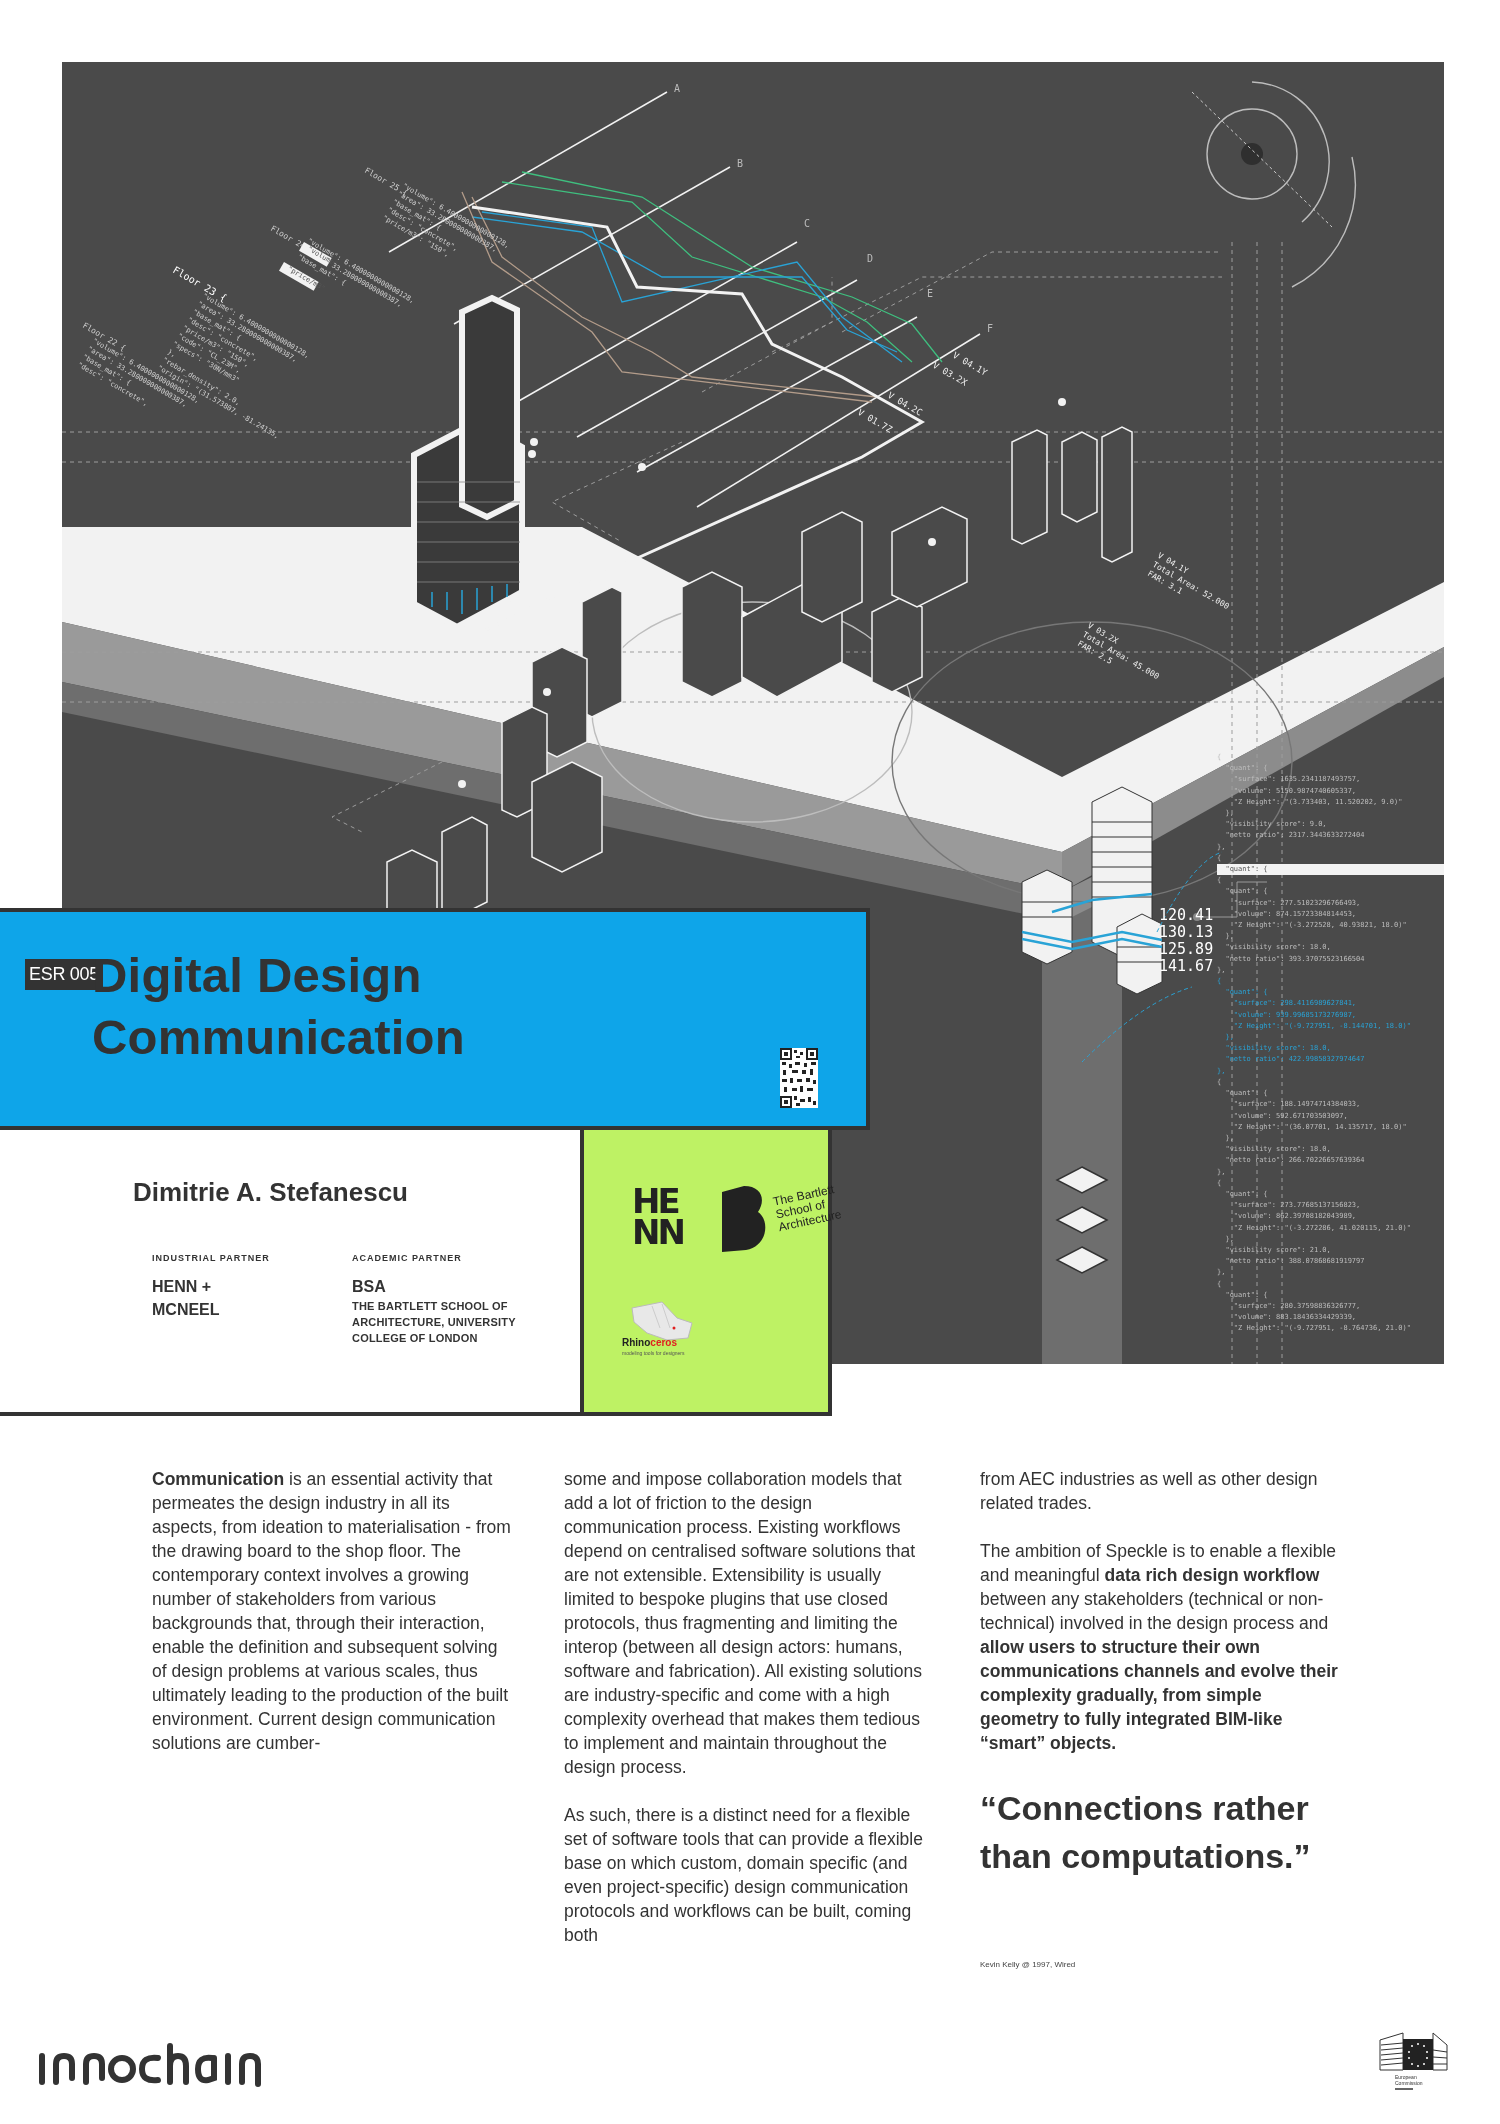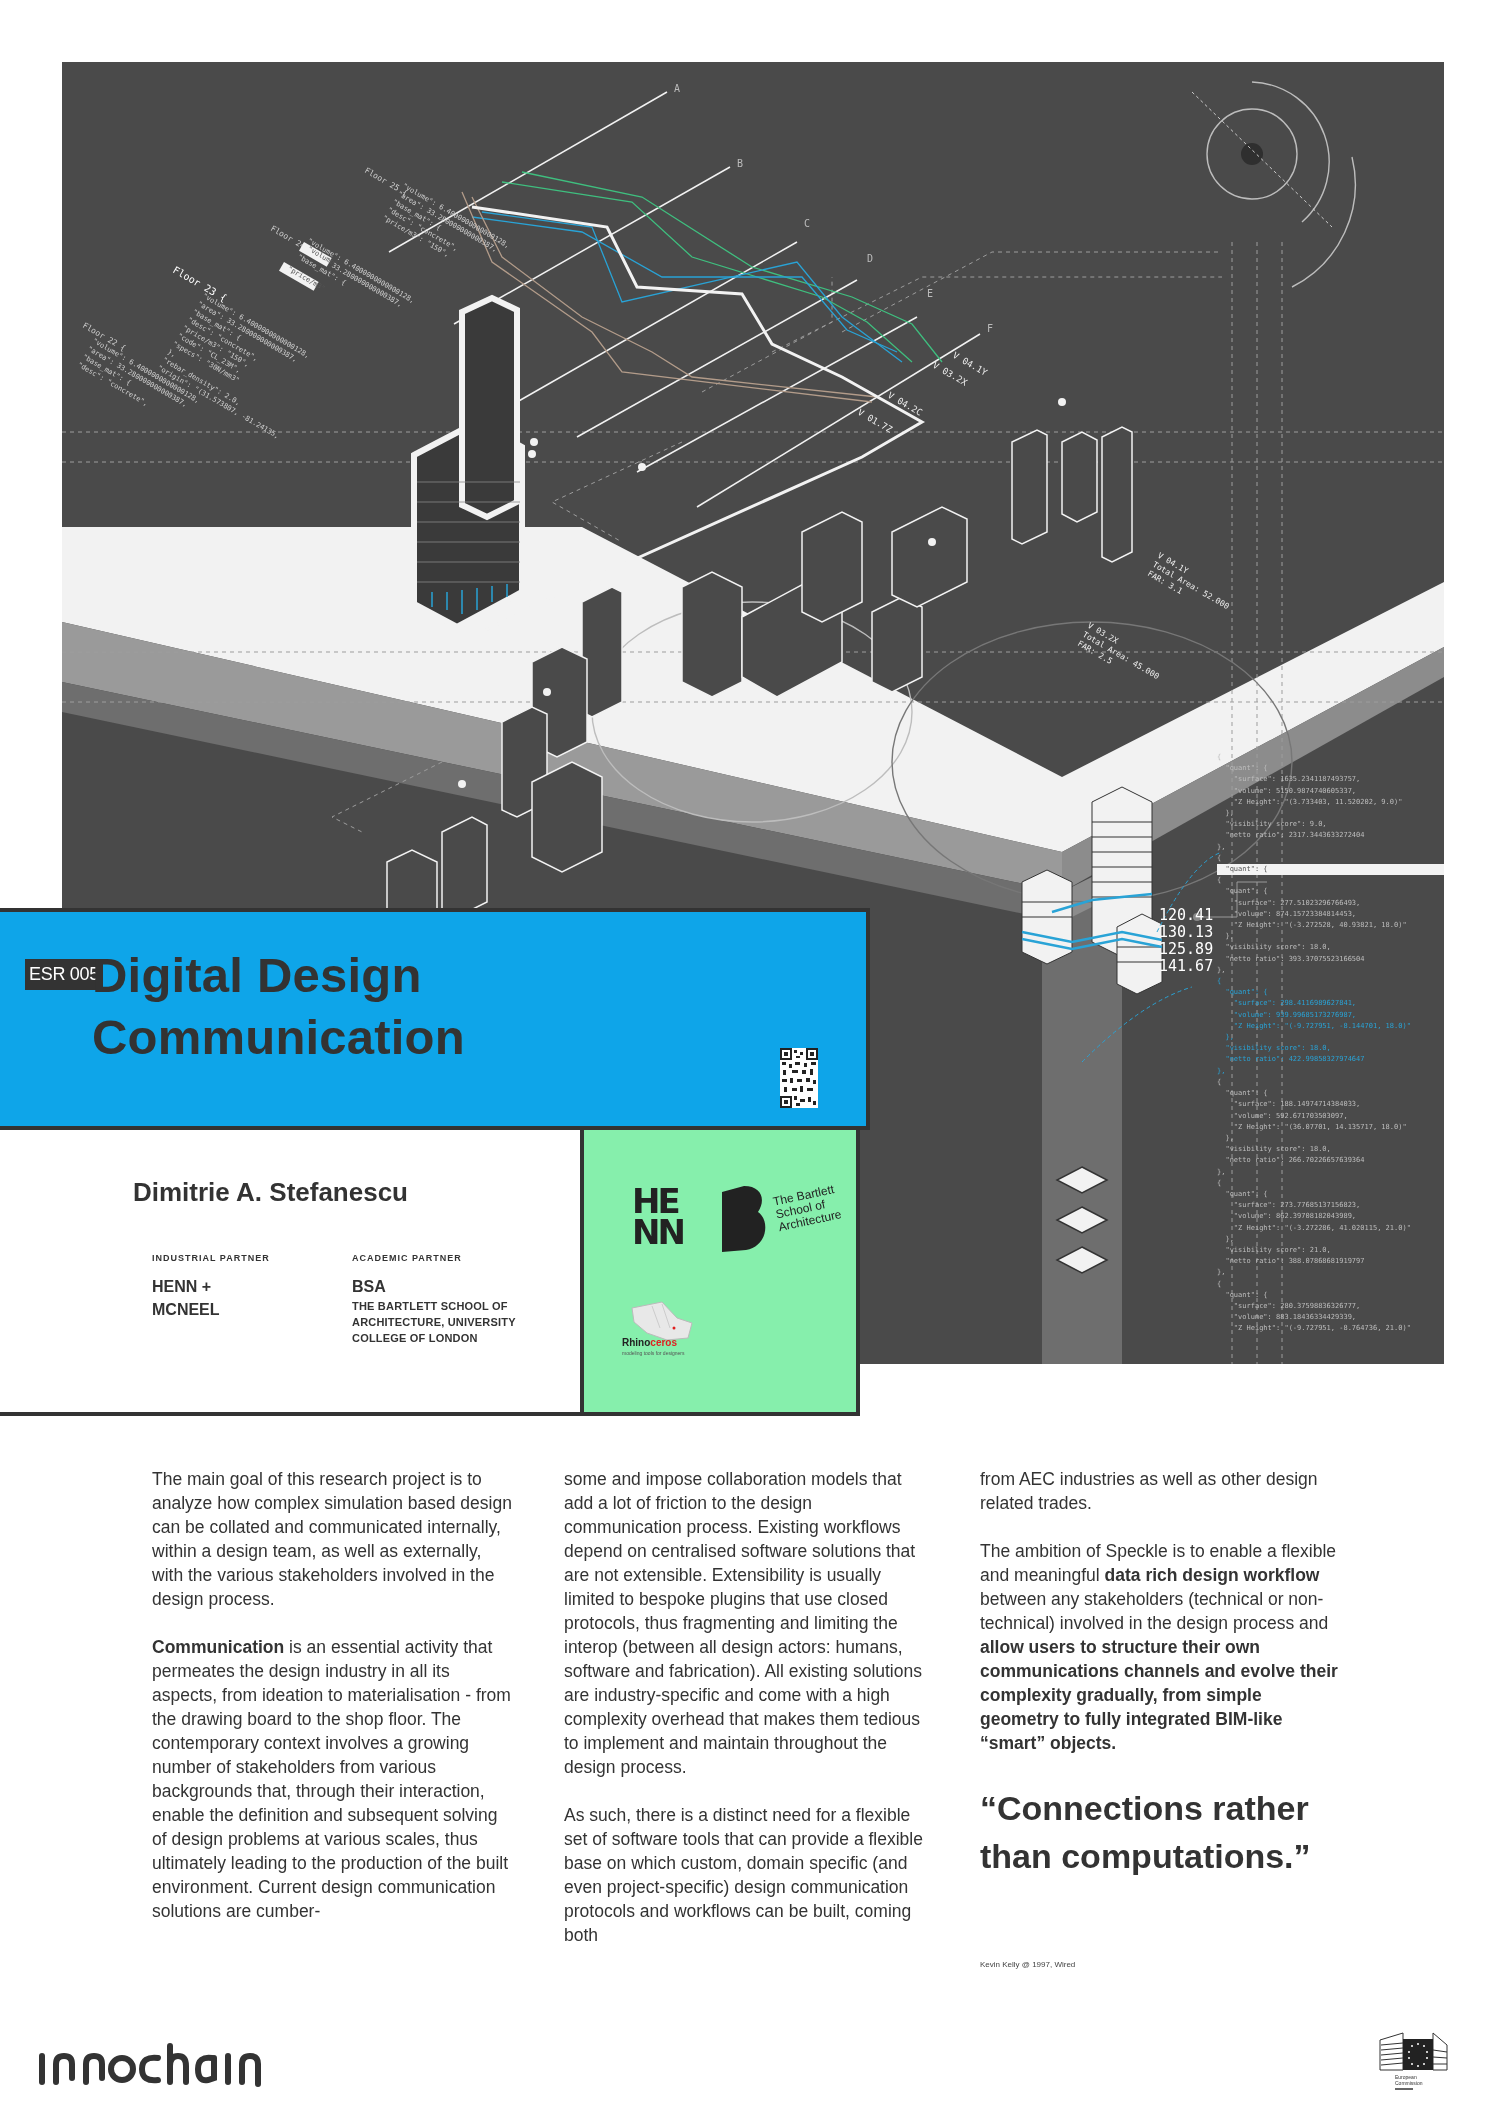--- a/index.html
+++ b/index.html
@@ -22,21 +22,21 @@
   .qr { position: absolute; left: 780px; top: 136px; width: 38px; height: 60px; }
 
   
   .author-card { position: absolute; left: 0; top: 1130px; width: 584px; height: 286px; background: #fff; border-right: 4px solid #333; border-bottom: 4px solid #333; }
   .author-name { position: absolute; left: 133px; top: 47px; font-size: 26px; font-weight: bold; color: #333; }
   .partner { position: absolute; top: 123px; }
   .partner .lbl { font-size: 9px; letter-spacing: 1px; font-weight: bold; color: #333; }
   .partner .name { font-size: 16px; line-height: 23px; margin-top: 12px; color: #333; font-weight: 700; }
   .partner .sub { font-size: 11px; line-height: 16px; color: #333; font-weight: 600; letter-spacing: 0.2px; }
 
-  .logo-card { position: absolute; left: 584px; top: 1130px; width: 276px; height: 286px; background: #86efac; border-right: 4px solid #333; border-bottom: 4px solid #333; }
+  .logo-card { position: absolute; left: 584px; top: 1130px; width: 248px; height: 286px; background: #bef264; border-right: 4px solid #333; border-bottom: 4px solid #333; }
   .henn { position: absolute; left: 48px; top: 56px; font-family: "DejaVu Sans", sans-serif; font-weight: bold; font-size: 34px; line-height: 31px; letter-spacing: -3px; color: #222; }
   .bartlett-b { position: absolute; left: 138px; top: 56px; width: 48px; height: 66px; }
   .bartlett-txt { position: absolute; left: 188px; top: 66px; font-size: 12px; line-height: 13px; color: #222; transform: rotate(-12deg); transform-origin: left top; }
   .rhino { position: absolute; left: 38px; top: 158px; width: 80px; height: 70px; }
   .rhino-txt { position: absolute; left: 38px; top: 207px; font-size: 10px; font-weight: bold; color: #222; }
   .rhino-txt .red { color: #e02020; text-align: right; }
   .rhino-sub { position: absolute; left: 38px; top: 220px; font-size: 5px; color: #555; }
 
   
   .col { position: absolute; top: 1467px; width: 360px; font-size: 17.5px; line-height: 24px; color: #333; }
@@ -343,21 +343,20 @@
   <svg class="rhino" viewBox="0 0 80 50">
     <path d="M10 10 L40 4 L55 20 L70 25 L66 40 L45 42 L25 35 L12 24 Z" fill="#e8e8e8" stroke="#bbb" stroke-width="1"></path>
     <path d="M30 8 L38 30 M40 6 L48 30" stroke="#ccc" fill="none"></path>
     <circle cx="52" cy="30" r="1.5" fill="#e02020"></circle>
   </svg>
   <div class="rhino-txt"><span>Rhino</span><span class="red">ceros</span></div>
   <div class="rhino-sub">modeling tools for designers</div>
 </div>
 
 <div class="col col1">
-  <p>The main goal of this research project is to analyze how complex simulation based design can be collated and communicated internally, within a design team, as well as externally, with the various stakeholders involved in the design process.</p>
   <p><b>Communication</b><span> is an essential activity that permeates the design industry in all its aspects, from ideation to materialisation - from the drawing board to the shop floor. The contemporary context involves a growing number of stakeholders from various backgrounds that, through their interaction, enable the definition and subsequent solving of design problems at various scales, thus ultimately leading to the production of the built environment. Current design communication solutions are cumber-</span></p>
 </div>
 <div class="col col2">
   <p>some and impose collaboration models that add a lot of friction to the design communication process. Existing workflows depend on centralised software solutions that are not extensible. Extensibility is usually limited to bespoke plugins that use closed protocols, thus fragmenting and limiting the interop (between all design actors: humans, software and fabrication). All existing solutions are industry-specific and come with a high complexity overhead that makes them tedious to implement and maintain throughout the design process.</p>
   <p>As such, there is a distinct need for a flexible set of software tools that can provide a flexible base on which custom, domain specific (and even project-specific) design communication protocols and workflows can be built, coming both</p>
 </div>
 <div class="col col3">
   <p>from AEC industries as well as other design related trades.</p>
   <p><span>The ambition of Speckle is to enable a flexible and meaningful </span><b>data rich design workflow</b><span> between any stakeholders (technical or non-technical) involved in the design process and </span><b>allow users to structure their own communications channels and evolve their complexity gradually, from simple geometry to fully integrated BIM-like “smart” objects.</b></p>
 </div>

